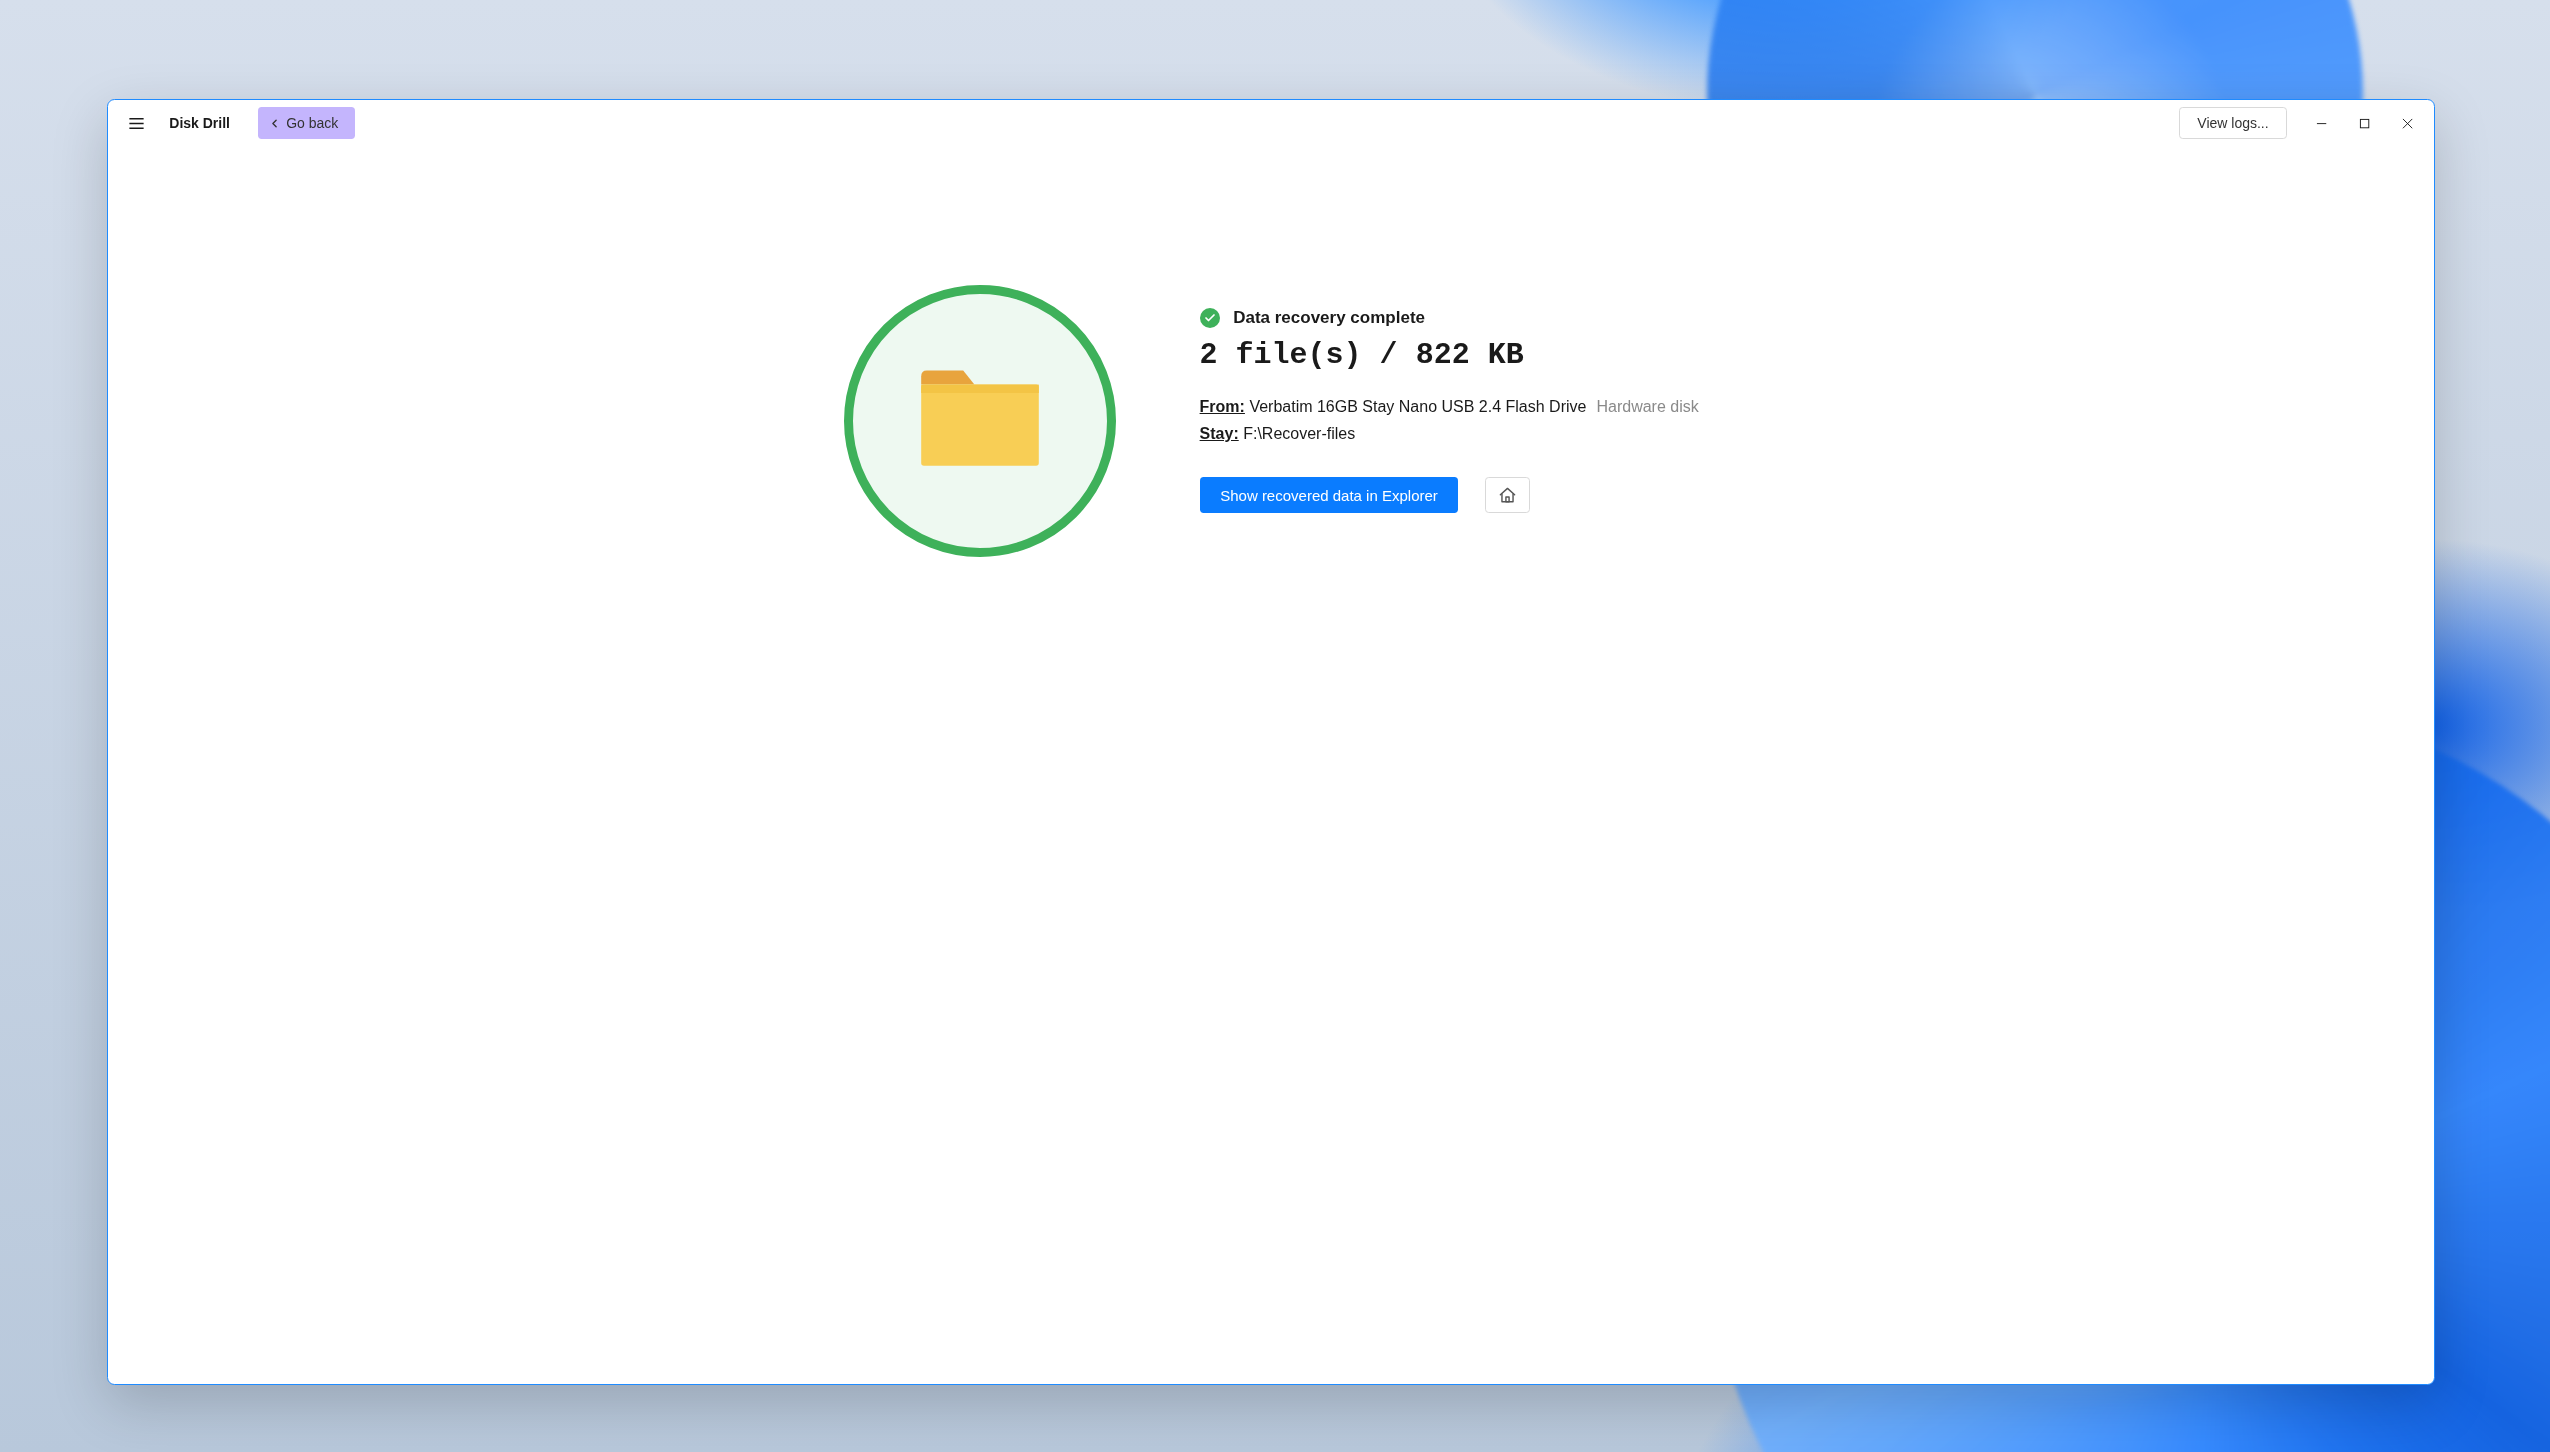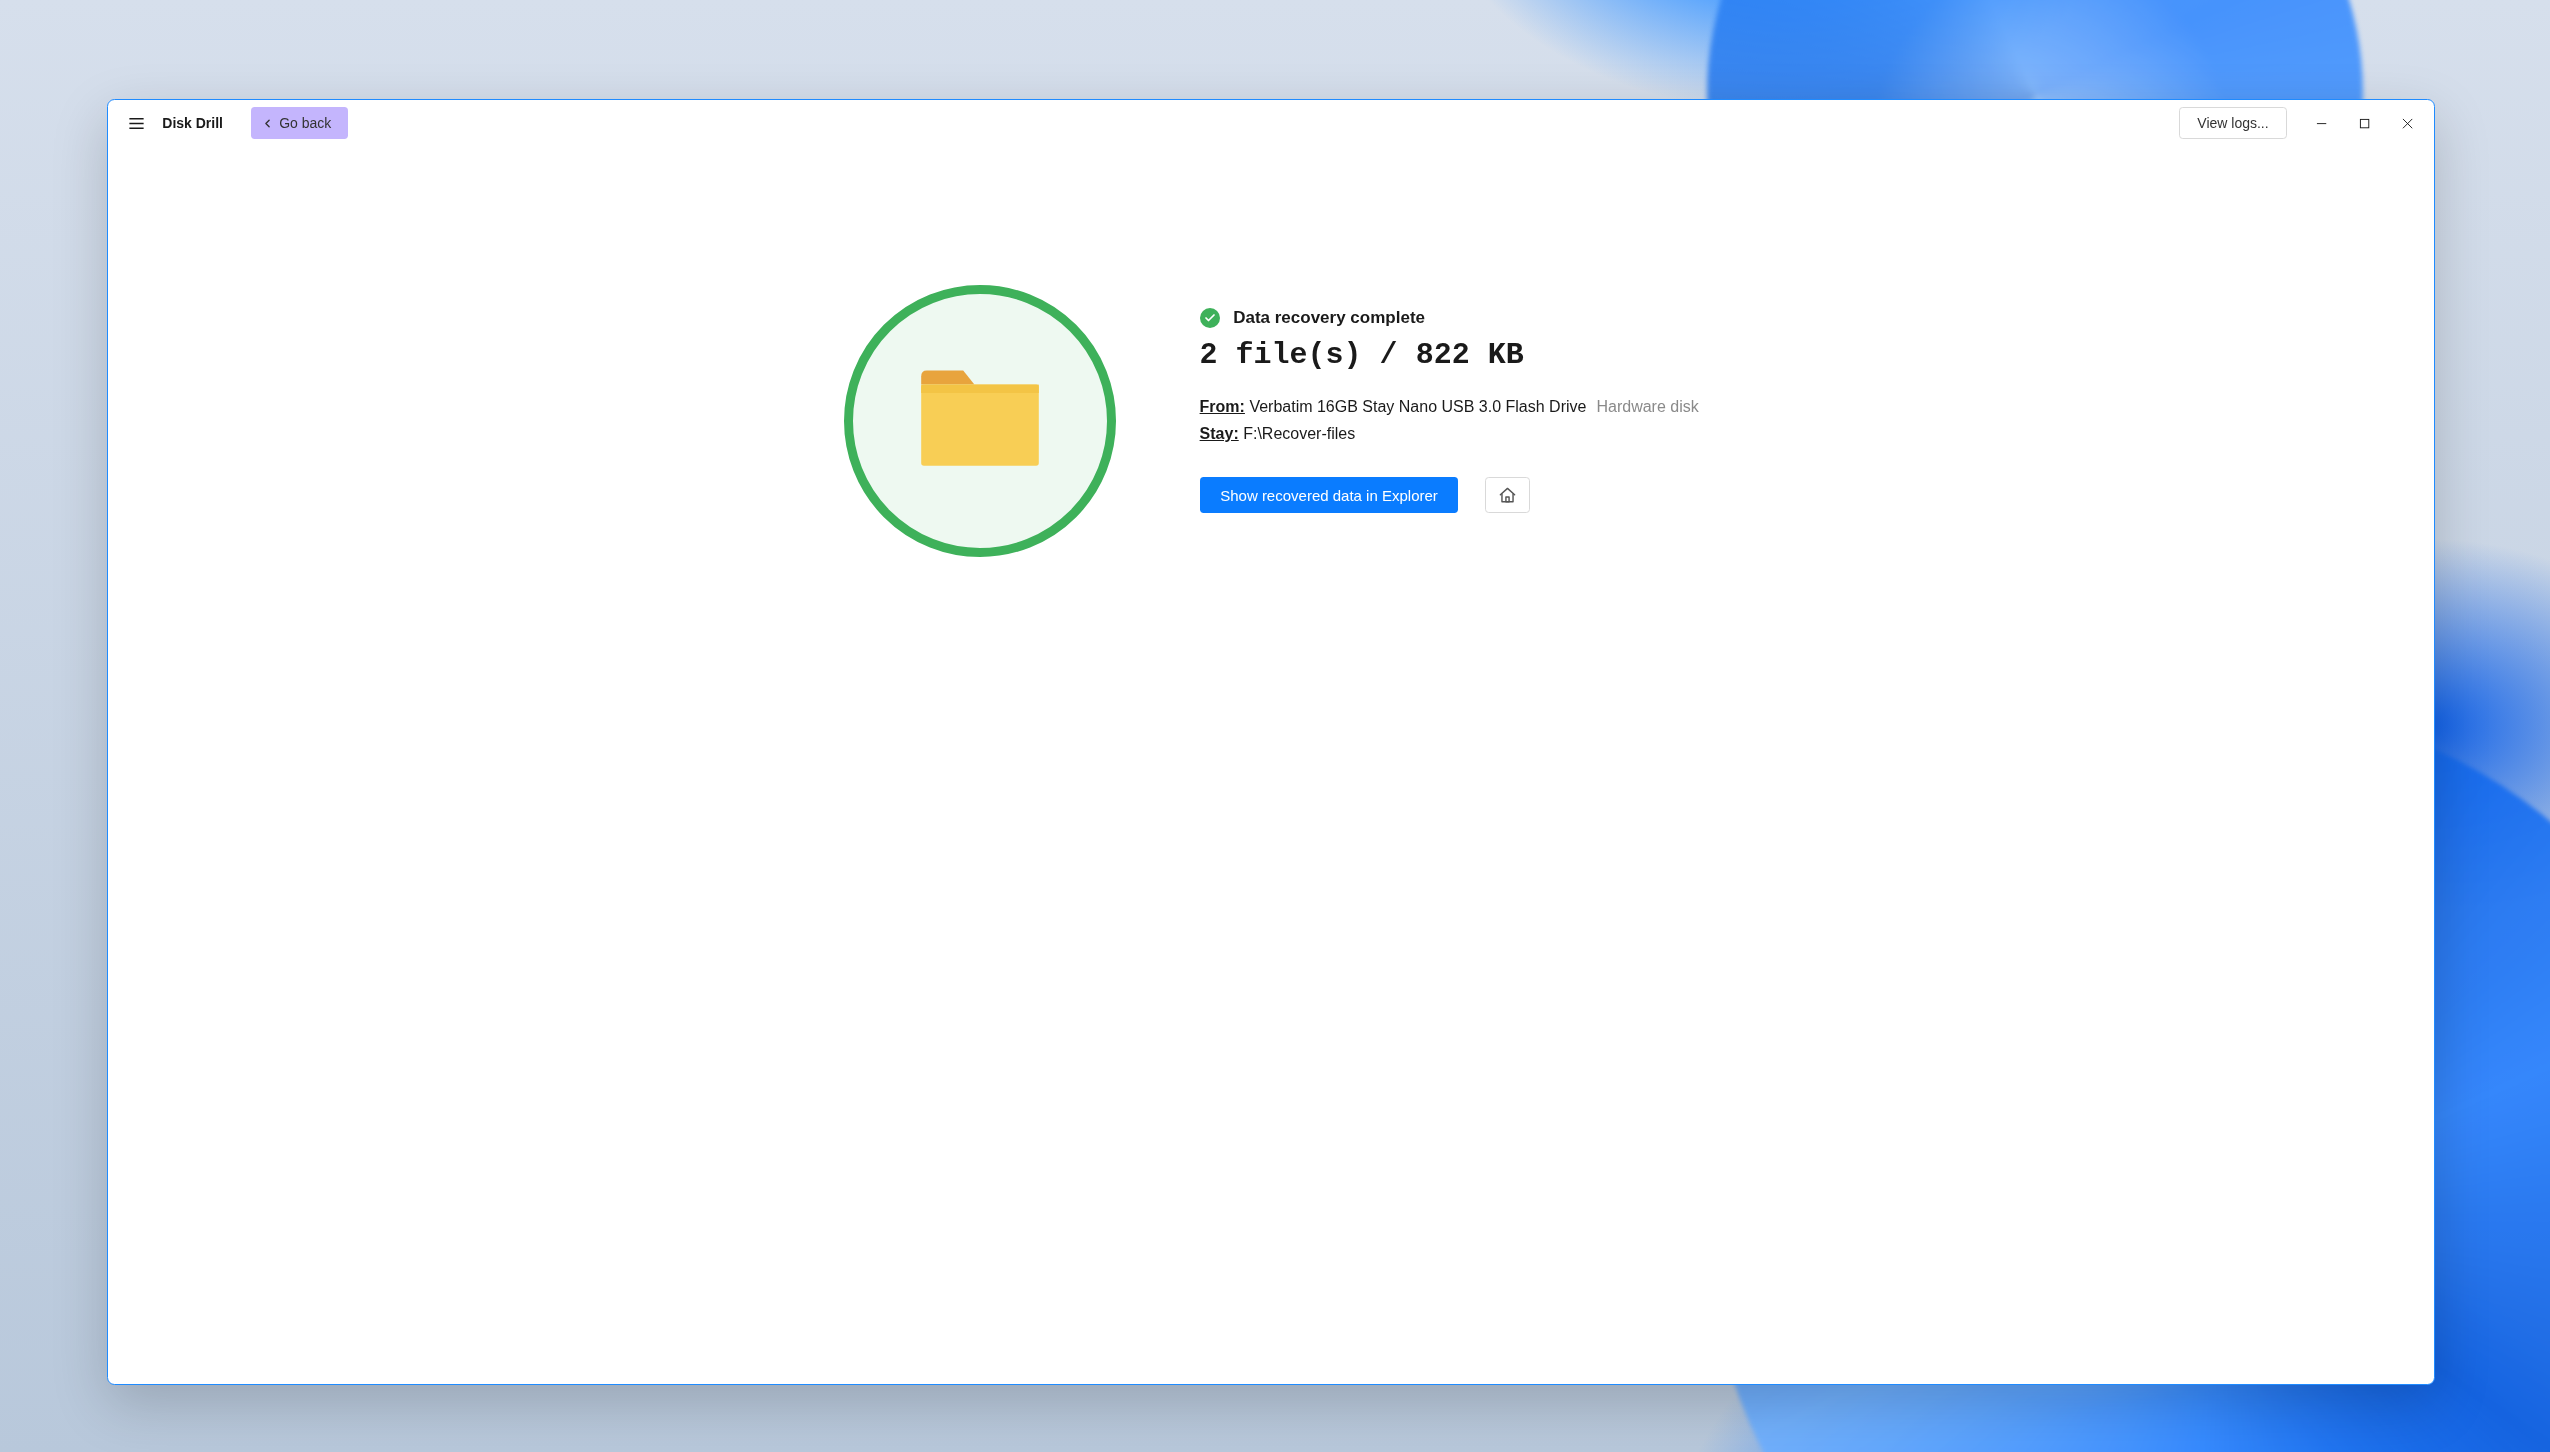--- a/index.html
+++ b/index.html
@@ -75,20 +75,21 @@
     width: 30px; height: 30px;
     display: flex; align-items: center; justify-content: center;
     cursor: pointer;
     border-radius: 3.7px;
   }
   .hamburger svg { width: 19px; height: 19px; }
   .app-title {
     font-size: 14px;
     font-weight: 600;
     color: #1a1a1a;
+    margin-left: 7px;
   }
   .go-back-btn {
     margin-left: 17px;
     height: 32px;
     padding: 0 17px 0 9.4px;
     background: #c4b5fd;
     border: none;
     border-radius: 3.7px;
     display: flex; align-items: center; gap: 5.6px;
     font-size: 14px;
@@ -258,21 +259,21 @@
             <polyline points="20 6 9 17 4 12"></polyline>
           </svg>
         </div>
         <div class="status-text">Data recovery complete</div>
       </div>
 
       <div class="summary">2 file(s) / 822 KB</div>
 
       <div class="detail-row">
         <span class="label">From:</span>
-        <span>Verbatim 16GB Stay Nano USB 3.0 Flash Drive</span>
+        <span>Verbatim 16GB Stay Nano USB 2.4 Flash Drive</span>
         <span class="muted">Hardware disk</span>
       </div>
 
       <div class="detail-row">
         <span class="label">Stay:</span>
         <span>F:\Recover-files</span>
       </div>
 
       <div class="actions">
         <button class="primary-btn">Show recovered data in Explorer</button>

